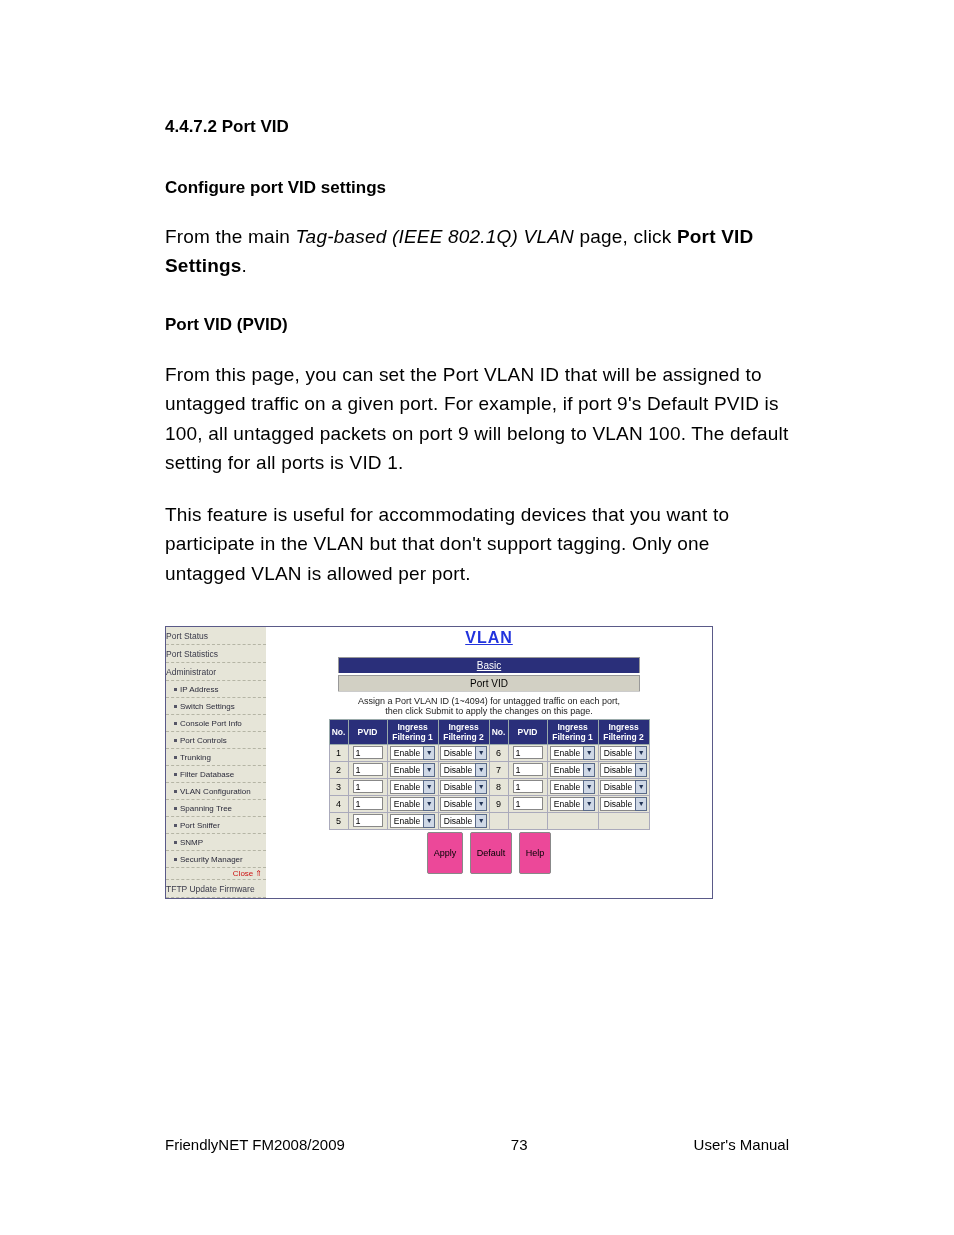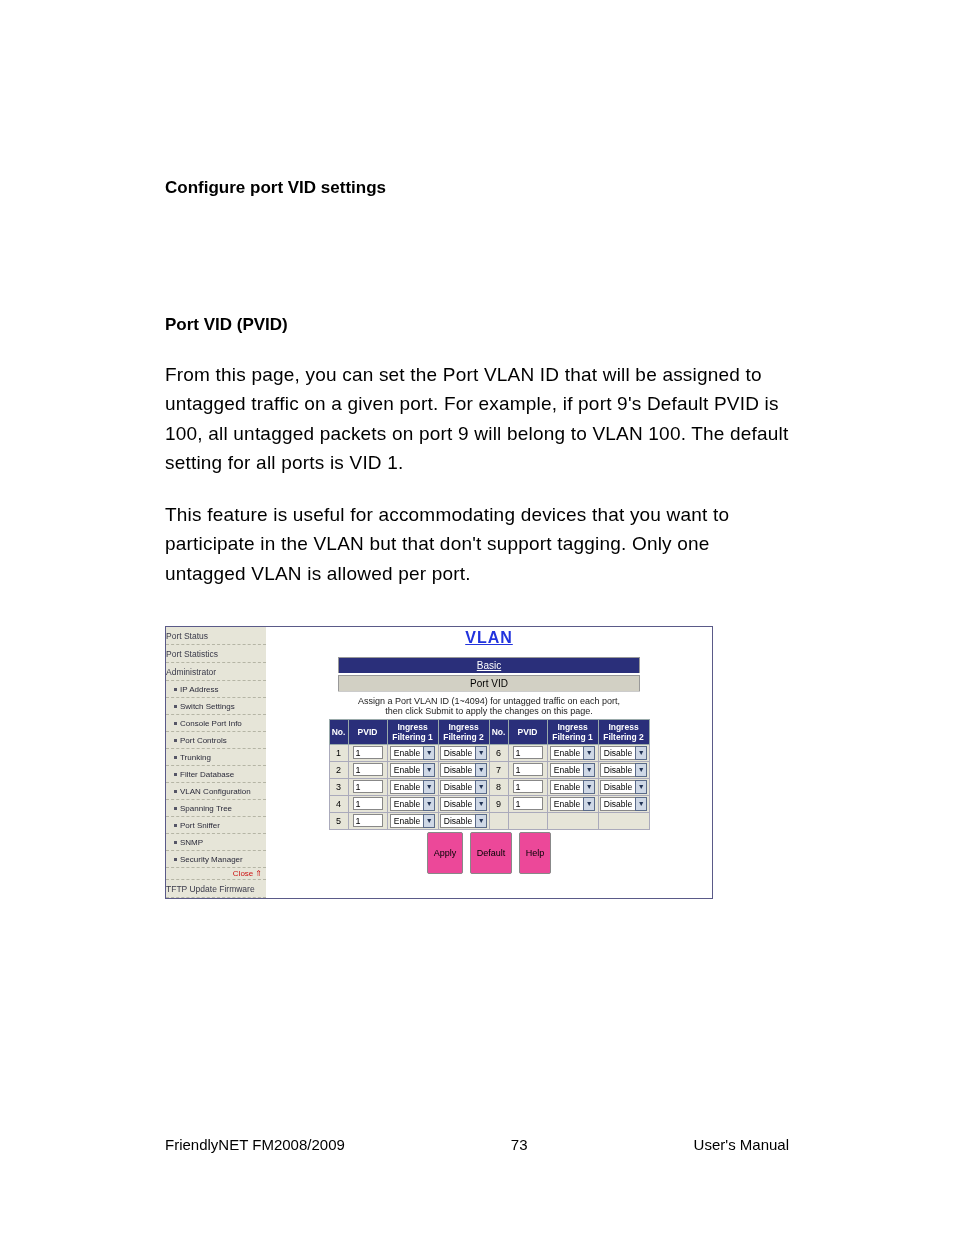--- a/index.html
+++ b/index.html
@@ -238,23 +238,27 @@
     border: 1px solid #888;
     border-radius: 2px;
     margin: 0 1px;
   }
 </style>
 </head>
 <body>
 
 <div class="page">
 
+  <div class="body-text heading-bold" style="top:115px;">4.4.7.2 Port VID</div>
 
   <div class="body-text subhead-bold" style="top:178px;">Configure port VID settings</div>
 
+  <div class="body-text para" style="top:222px;">
+    <span>From the main </span><i>Tag-based (IEEE 802.1Q) VLAN</i><span> page, click </span><b>Port VID Settings</b><span>.</span>
+  </div>
 
   <div class="body-text subhead-bold" style="top:315px;">Port VID (PVID)</div>
 
   <div class="body-text para" style="top:360px;">From this page, you can set the Port VLAN ID that will be assigned to untagged traffic on a given port. For example, if port 9's Default PVID is 100, all untagged packets on port 9 will belong to VLAN 100. The default setting for all ports is VID 1.</div>
 
   <div class="body-text para" style="top:500px;">This feature is useful for accommodating devices that you want to participate in the VLAN but that don't support tagging. Only one untagged VLAN is allowed per port.</div>
 
   <div class="panel">
 
     <div class="sidebar">

